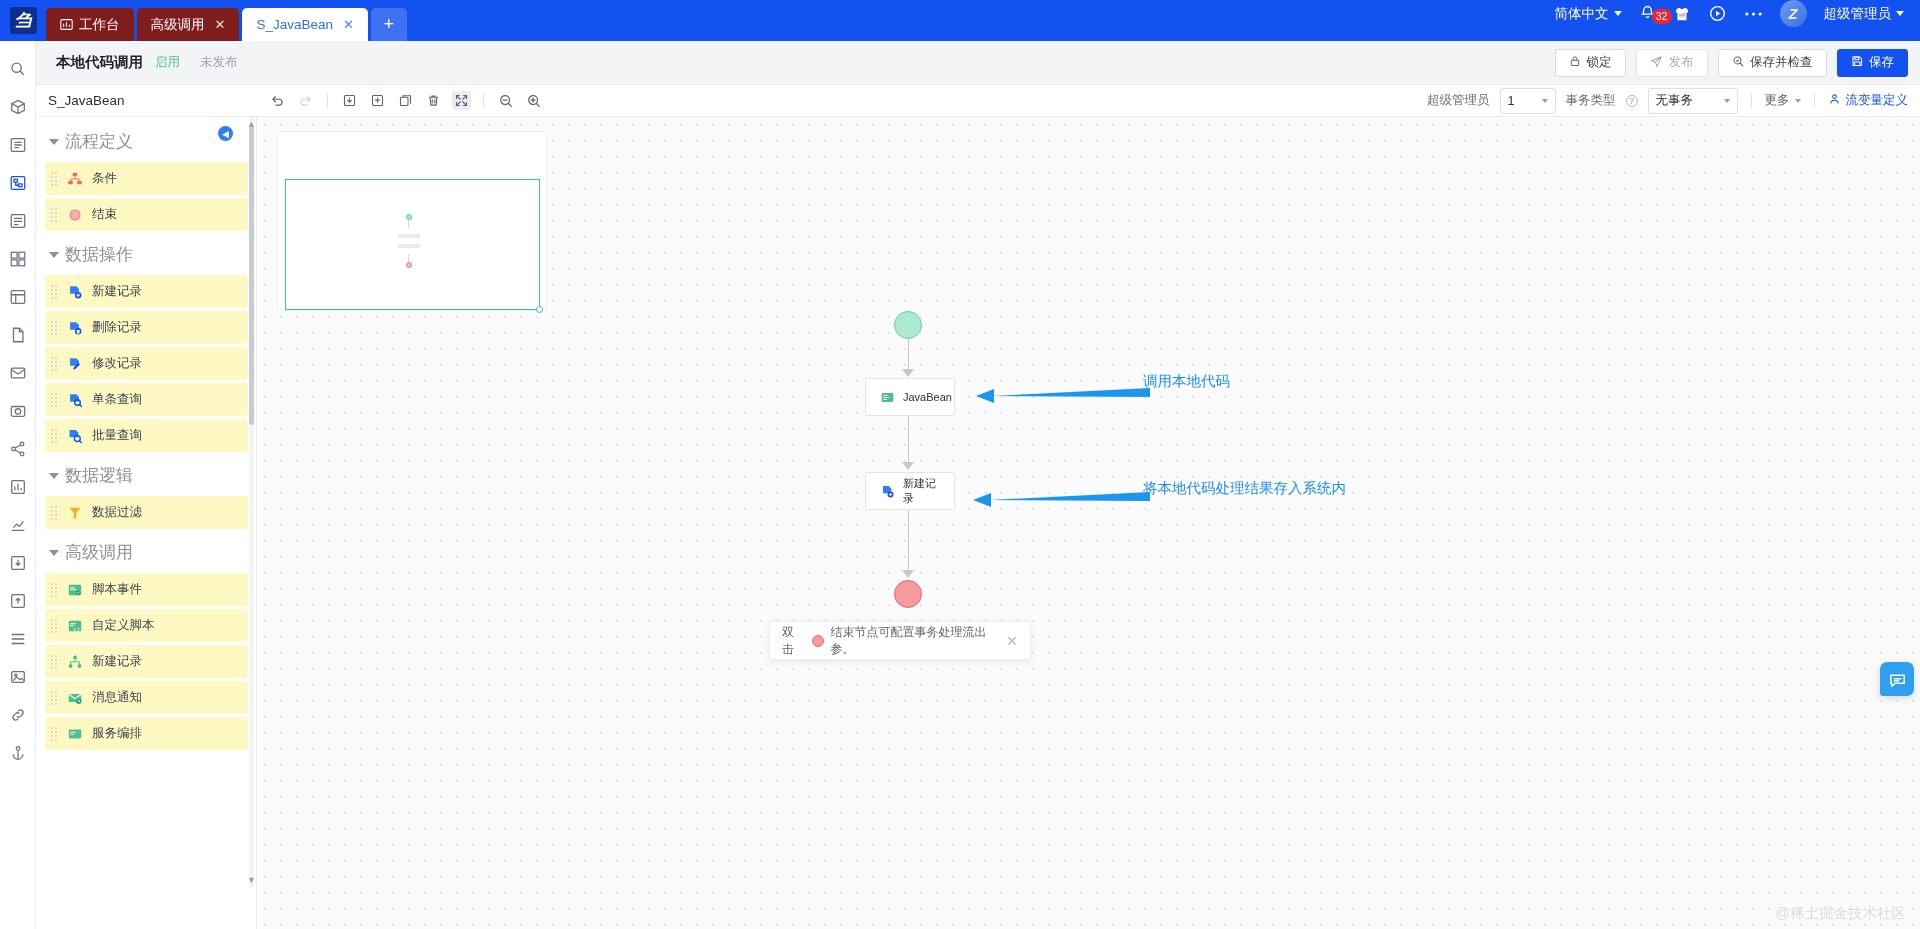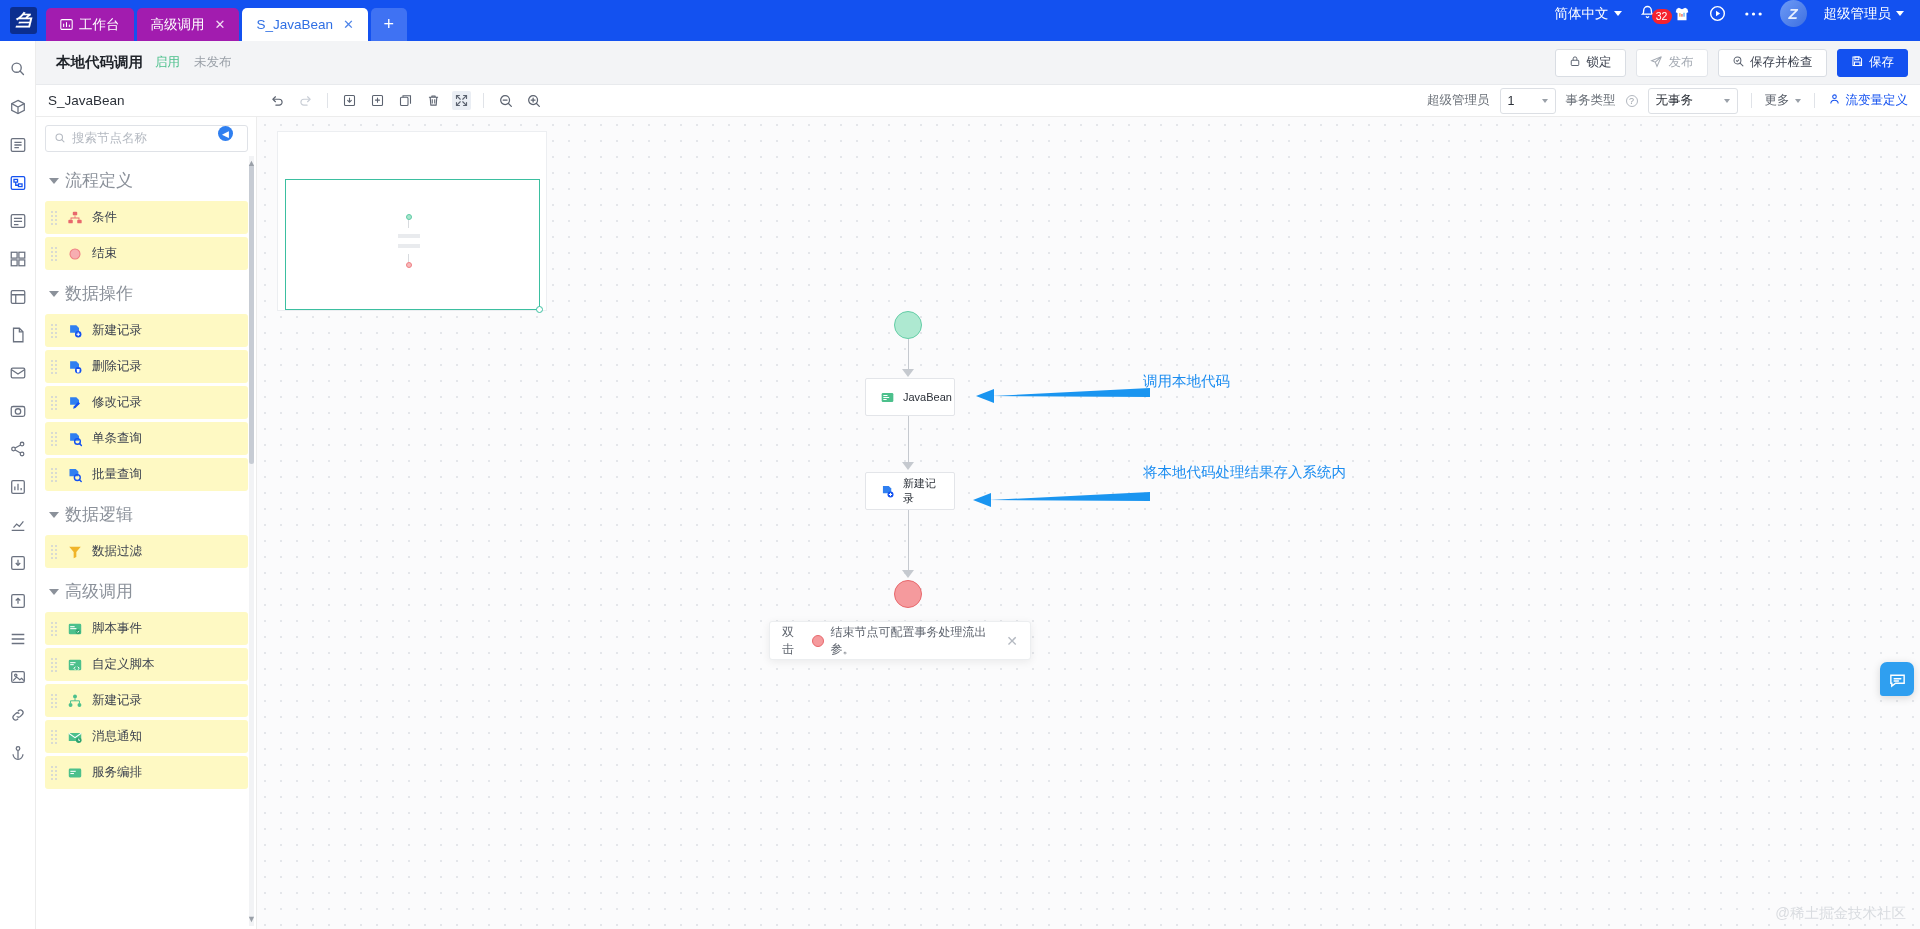--- a/index.html
+++ b/index.html
@@ -23,21 +23,21 @@
     width: 27px; height: 27px; background: #0b2e8f; border-radius: 3px;
     display: flex; align-items: center; justify-content: center;
     color: #fff; font-size: 17px; font-weight: bold; font-style: italic;
     font-family: "Liberation Serif", serif;
   }
   .tabs { display: flex; align-items: flex-end; height: 41px; }
   .tab {
     height: 33px; display: flex; align-items: center; gap: 6px;
     padding: 0 14px; margin-right: 3px;
     border-radius: 5px 5px 0 0; font-size: 13.5px;
-    color: #ffffff; background: #a21caf; cursor: pointer; white-space: nowrap;
+    color: #ffffff; background: #7f1d1d; cursor: pointer; white-space: nowrap;
   }
   .tab.active { background: #ffffff; color: #2f6fe4; }
   .tab .tab-close { font-size: 13px; opacity: .85; margin-left: 4px; }
   .tab-icon { display: inline-flex; }
   .tab-add {
     width: 36px; height: 33px; display: flex; align-items: center; justify-content: center;
     background: #3f72f3; color: #fff; font-size: 18px; border-radius: 5px 5px 0 0; cursor: pointer;
   }
   .header-right {
     margin-left: auto; display: flex; align-items: center; gap: 17px;
@@ -63,21 +63,21 @@
   }
 
   
   .subheader {
     position: absolute; top: 41px; left: 36px; width: 1884px; height: 44px;
     background: #f3f4f6; display: flex; align-items: center; padding: 0 12px;
     border-bottom: 1px solid #e8eaed;
   }
   .sub-title { font-size: 14.5px; color: #1f2329; font-weight: 600; margin-left: 8px; }
   .sub-tag-enabled { font-size: 12.5px; color: #4cc08c; margin-left: 12px; }
-  .sub-tag-unpub { font-size: 12.5px; color: #9aa0a8; margin-left: 14px; }
+  .sub-tag-unpub { font-size: 12.5px; color: #9aa0a8; margin-left: 20px; }
   .sub-actions { margin-left: auto; display: flex; align-items: center; gap: 10px; }
   .btn {
     height: 28px; padding: 0 13px; border-radius: 3px; font-size: 12.5px;
     display: flex; align-items: center; gap: 6px; cursor: pointer; white-space: nowrap;
     border: 1px solid #d9dde3; background: #fff; color: #3d4350;
   }
   .btn.primary { background: #1351f0; border-color: #1351f0; color: #fff; }
   .btn.muted { color: #a4aab3; border-color: #e2e5ea; }
 
   
@@ -202,21 +202,21 @@
   }
   .n-javabean { left: 608px; top: 261px; width: 90px; }
   .n-newrec { left: 608px; top: 355px; width: 90px; }
   .edge { position: absolute; width: 1px; background: #c5c9cf; left: 651px; }
   .arrowhead {
     position: absolute; left: 645px; width: 0; height: 0;
     border-left: 6px solid transparent; border-right: 6px solid transparent; border-top: 8px solid #c5c9cf;
   }
   .annot { position: absolute; color: #1a8cf0; font-size: 14.5px; white-space: nowrap; }
   .ann1 { left: 886px; top: 255px; }
-  .ann2 { left: 886px; top: 346px; }
+  .ann2 { left: 886px; top: 362px; }
   .tip-box {
     position: absolute; left: 512px; top: 504px; width: 262px; height: 39px;
     background: #fff; border: 1px solid #eceef0; border-radius: 3px;
     box-shadow: 0 2px 9px rgba(0,0,0,.07);
     display: flex; align-items: center; gap: 7px; padding: 0 12px; font-size: 12px; color: #5d636d;
   }
   .tip-dot { width: 12px; height: 12px; border-radius: 50%; background: #f59a9d; border: 1px solid #e8686c; flex: 0 0 auto;}
   .tip-close { margin-left: auto; color: #b4b9c1; font-size: 14px; cursor: pointer; }
   .fab {
     position: absolute; right: 6px; bottom: 233px; width: 34px; height: 34px;
@@ -568,31 +568,20 @@
               <circle cx="8" cy="4.5" r="2.2"></circle>
               <path d="M3.5 13c0-2.5 2-4 4.5-4s4.5 1.5 4.5 4"></path>
             </svg>
         </span>
         <span>流变量定义</span>
       </div>
     </div>
   </div>
 
   <div class="palette">
-    <div class="search-wrap">
-      <div class="search-input">
-        <span>
-          <svg width="12" height="12" viewBox="0 0 16 16" fill="none" stroke="#b4b9c1" stroke-width="1.4">
-              <circle cx="7" cy="7" r="4.3"></circle>
-              <path d="m10.3 10.3 3 3" stroke-linecap="round"></path>
-            </svg>
-        </span>
-        <span class="ph">搜索节点名称</span>
-      </div>
-    </div>
 
     <div class="pal-body">
       <div class="pal-scroll-track"></div>
       <div class="pal-scroll"></div>
       <div class="scroll-arrow" style="top:2px;">▲</div>
       <div class="scroll-arrow" style="bottom:2px;">▼</div>
 
       <div class="group-title">
         <span class="tri"></span>
         <span>流程定义</span>

